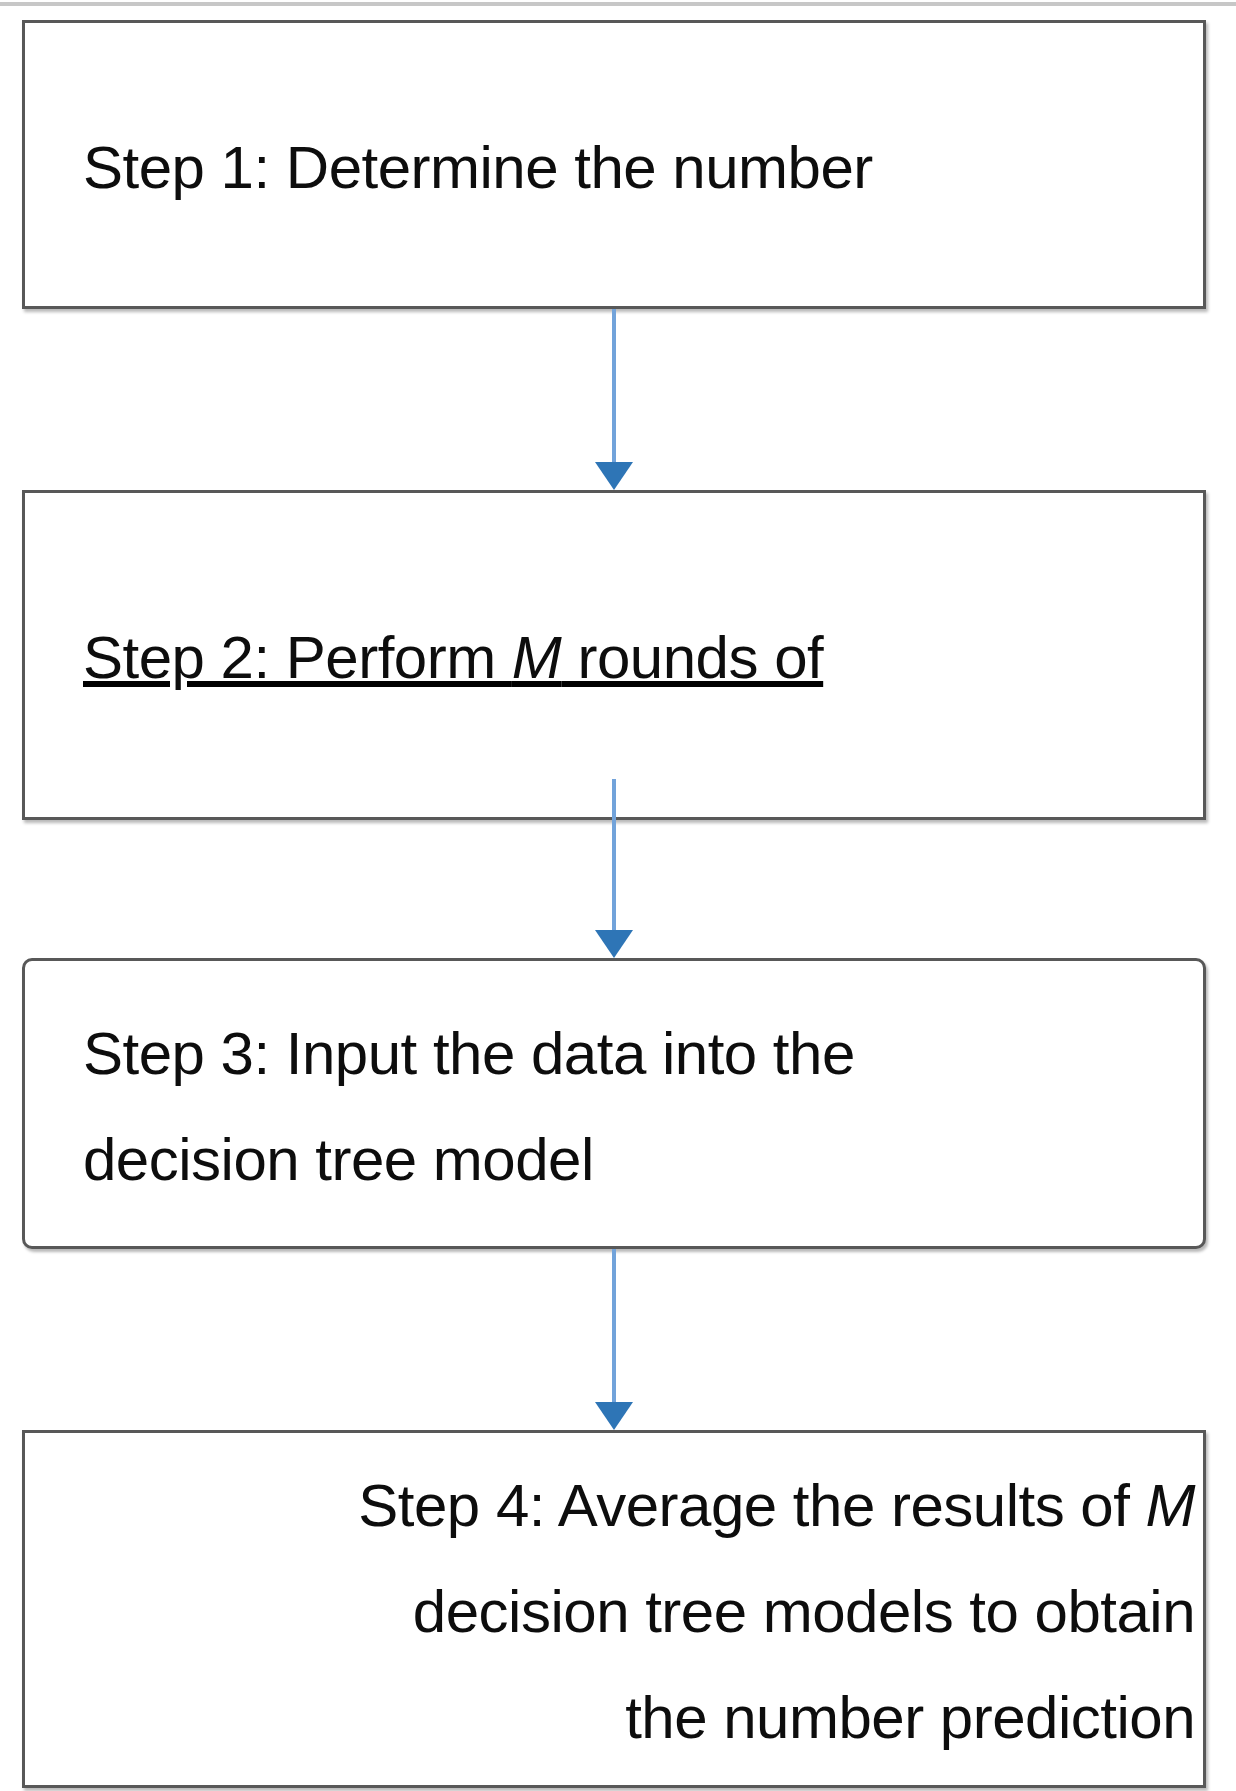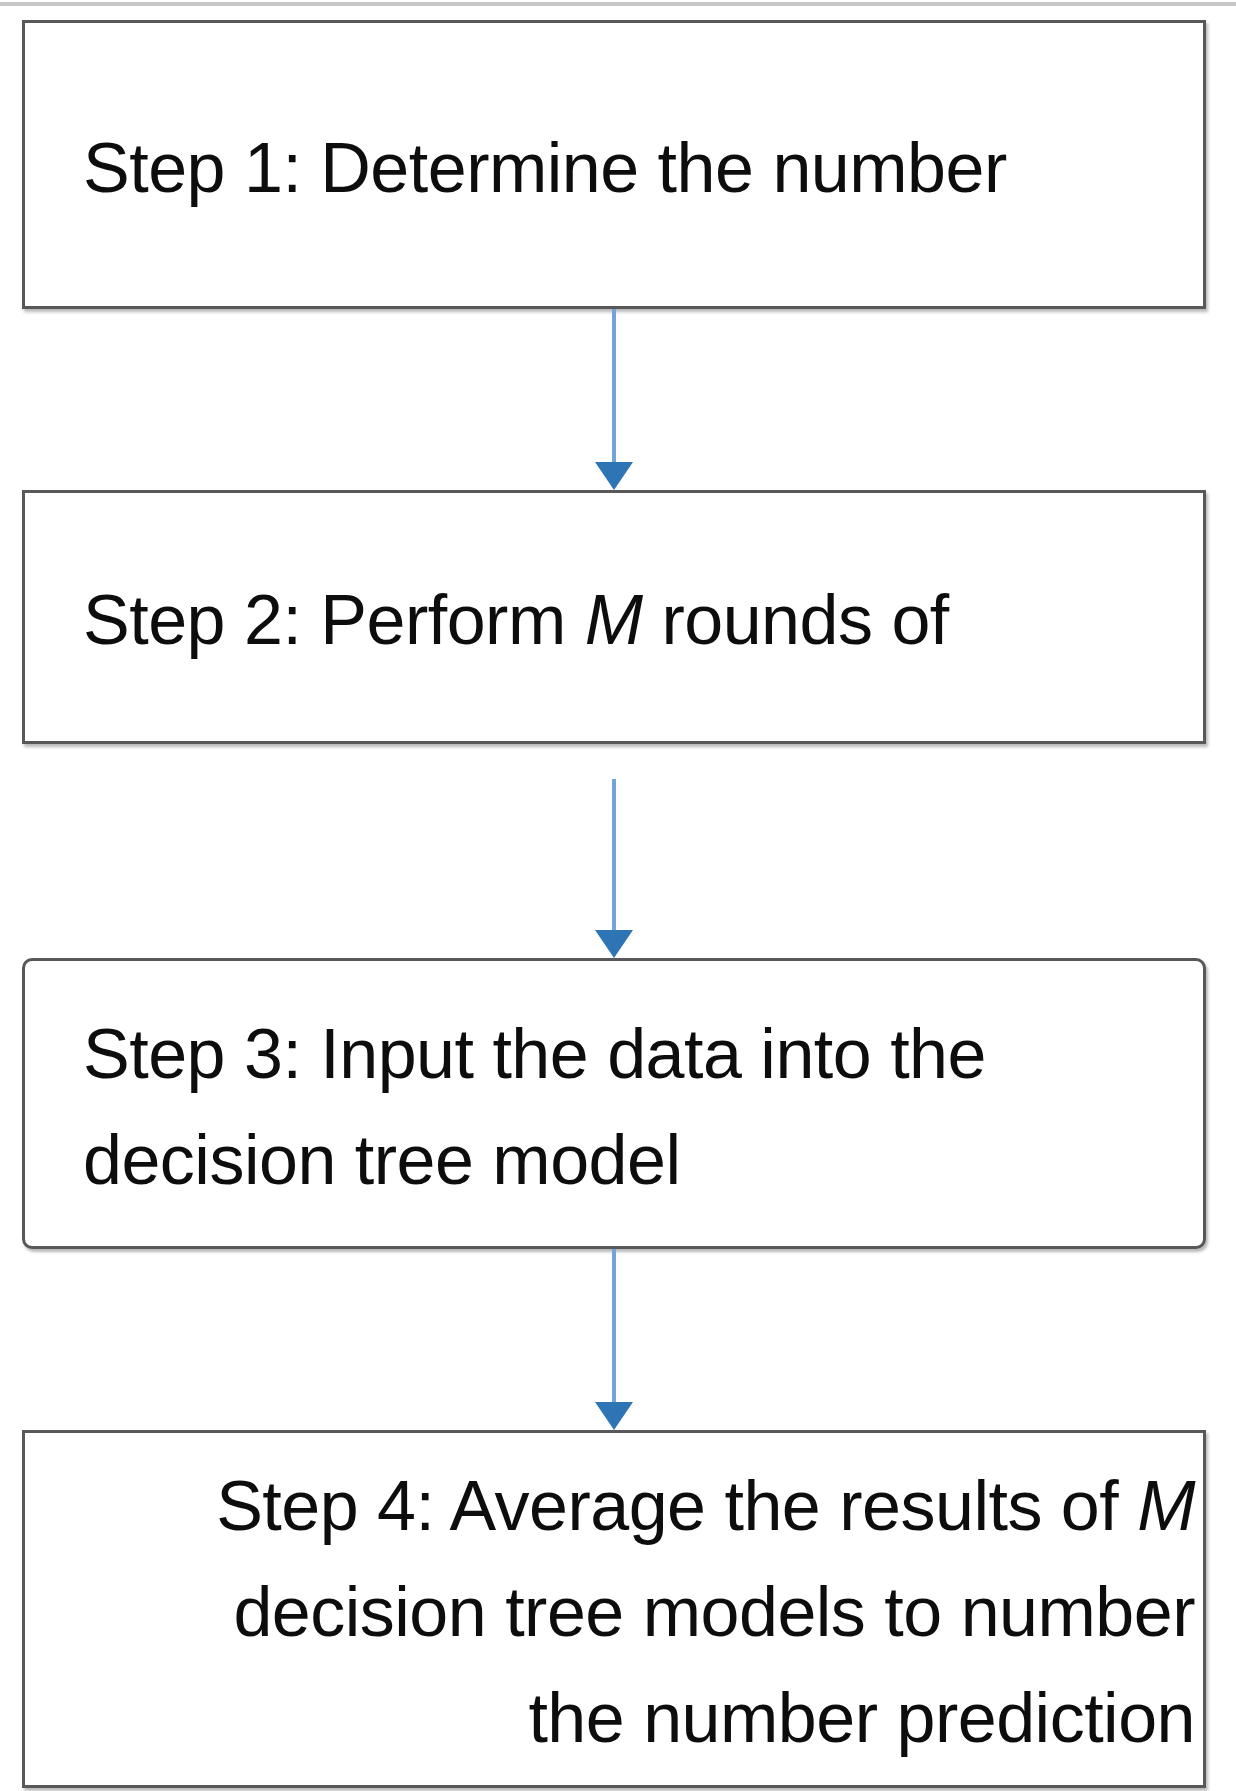--- a/index.html
+++ b/index.html
@@ -30,25 +30,25 @@
     box-sizing: border-box;
     background: var(--box-fill, #ffffff);
     border: 3px solid var(--box-border, #585858);
     box-shadow: 2px 3px 3px rgba(0,0,0,0.28);
     display: flex;
     flex-direction: column;
     justify-content: center;
     padding: 6px 8px 0 58px;
   }
   #box-step-1 { top: 20px;  height: 289px; }
-  #box-step-2 { top: 490px; height: 254px; }
+  #box-step-2 { top: 490px; height: 330px; text-decoration: underline; }
   #box-step-3 { top: 958px; height: 291px; border-radius: 10px; }
   #box-step-4 { top: 1430px; height: 358px; align-items: flex-end; }
   .step-line {
-    font-size: 70px;
+    font-size: 60px;
     line-height: 106px;
     color: var(--text-color, #0d0d0d);
     white-space: nowrap;
     letter-spacing: -0.5px;
   }
   .step-line em {
     font-style: italic;
     font-family: "Liberation Sans", "DejaVu Sans", sans-serif;
   }
   .flow-arrow {
@@ -105,17 +105,17 @@
       <div class="step-line"><span>decision tree model</span></div>
     </div>
 
   <div class="flow-arrow" id="arrow-3">
     <div class="arrow-shaft"></div>
     <div class="arrow-head"></div>
   </div>
 
   <div class="flow-box" id="box-step-4">
       <div class="step-line"><span>Step 4: Average the results of </span><em>M</em></div>
-      <div class="step-line"><span>decision tree models to number</span></div>
+      <div class="step-line"><span>decision tree models to obtain</span></div>
       <div class="step-line"><span>the number prediction</span></div>
     </div>
 
 </div>
 
 </body></html>

